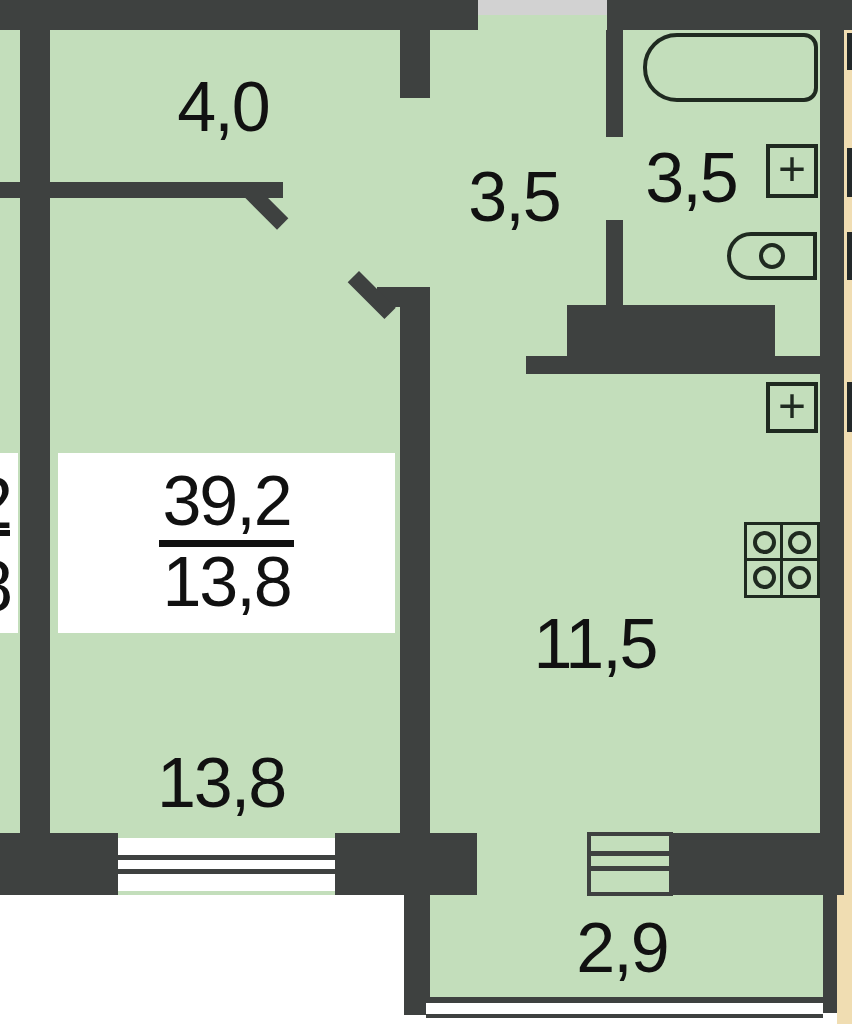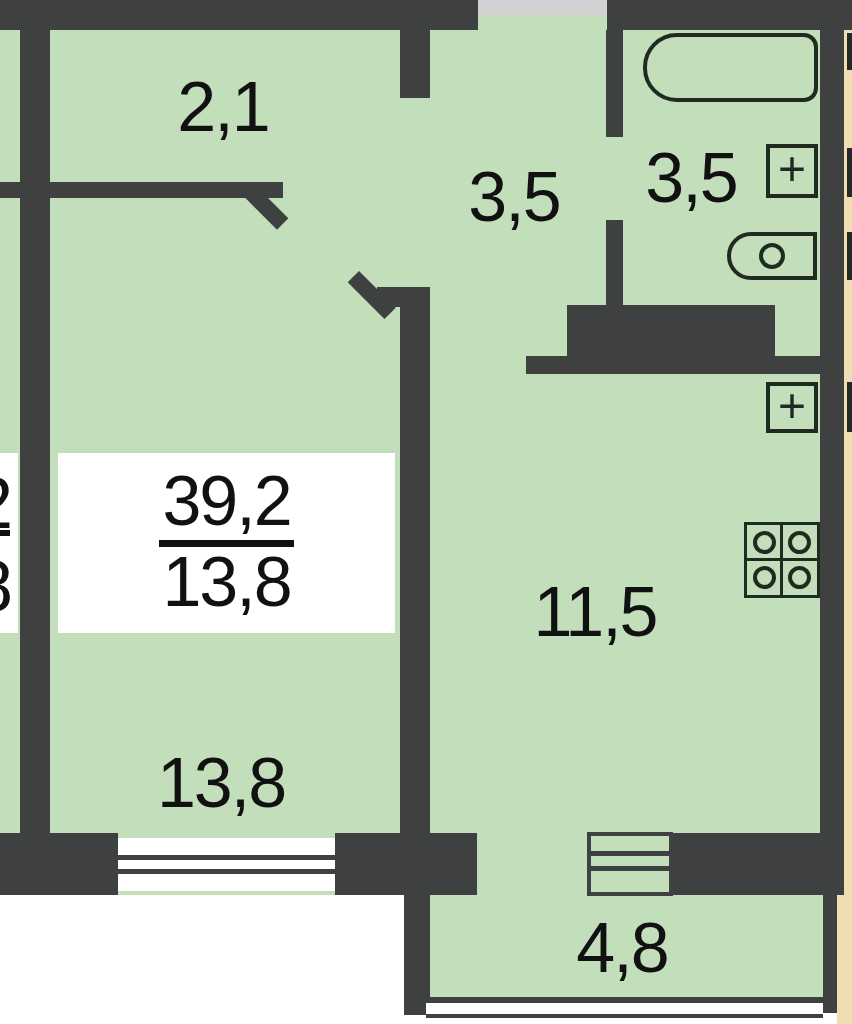--- a/index.html
+++ b/index.html
@@ -110,26 +110,26 @@
     <div class="circle" style="left:41px;top:6px;width:23px;height:23px;"></div>
     <div class="circle" style="left:6px;top:41px;width:23px;height:23px;"></div>
     <div class="circle" style="left:41px;top:41px;width:23px;height:23px;"></div>
   </div>
 
   <div class="abs sliver" style="left:847px;top:33px;width:5px;height:37px;"></div>
   <div class="abs sliver" style="left:847px;top:148px;width:5px;height:49px;"></div>
   <div class="abs sliver" style="left:847px;top:232px;width:5px;height:48px;"></div>
   <div class="abs sliver" style="left:847px;top:382px;width:5px;height:50px;"></div>
 
-  <div class="lbl" style="left:223px;top:107px;">2,1</div>
+  <div class="lbl" style="left:223px;top:107px;">4,0</div>
   <div class="lbl" style="left:514px;top:197px;">3,5</div>
   <div class="lbl" style="left:691px;top:178px;">3,5</div>
-  <div class="lbl" style="left:595px;top:612px;">11,5</div>
+  <div class="lbl" style="left:595px;top:644px;">11,5</div>
   <div class="lbl" style="left:221px;top:783px;">13,8</div>
-  <div class="lbl" style="left:622px;top:948px;">4,8</div>
+  <div class="lbl" style="left:622px;top:948px;">2,9</div>
 
   <div class="unit-box">
     <span class="frac">
       <span class="num">39,2</span>
       <span class="den">13,8</span>
     </span>
   </div>
 
   <div class="neighbor-box">
     <span style="top:14px;">2</span>

